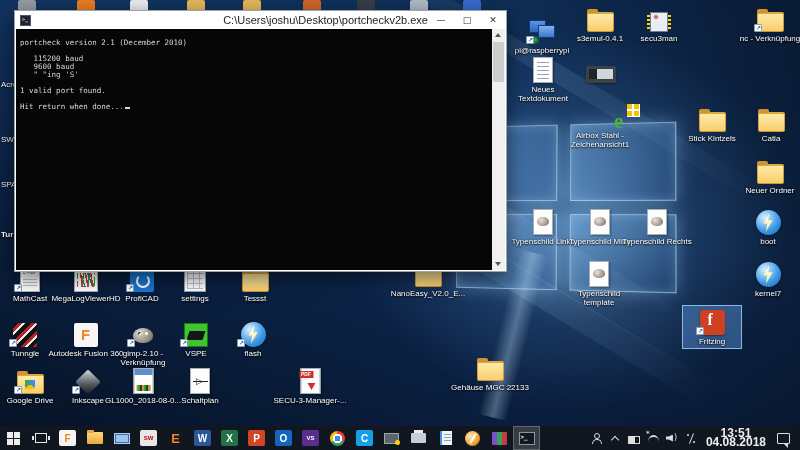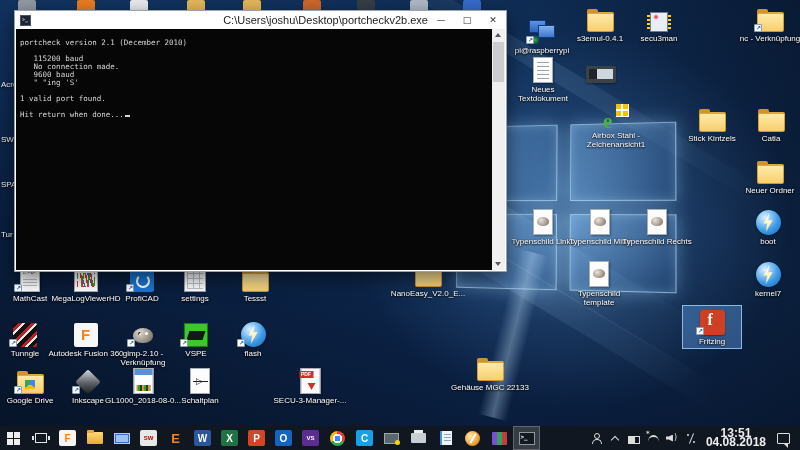--- a/index.html
+++ b/index.html
@@ -236,21 +236,21 @@
       <div class="tp" style="left: 243px; background: rgb(240, 192, 90);"></div>
       <div class="tp" style="left: 303px; background: rgb(216, 107, 42);"></div>
       <div class="tp" style="left: 357px; background: rgb(58, 63, 70);"></div>
       <div class="tp" style="left: 410px; background: rgb(185, 194, 204);"></div>
       <div class="tp" style="left: 463px; background: rgb(59, 111, 212);"></div>
     </div>
   <div id="edge-labels">
       <div class="edge-lab" style="top: 80px;">Acro</div>
       <div class="edge-lab" style="top: 135px;">SW V</div>
       <div class="edge-lab" style="top: 180px;">SPA</div>
-      <div class="edge-lab" style="top: 230px;">Tur</div>
+      <div class="edge-lab" style="top: 230px; font-weight: bold;">Tur</div>
     </div>
   <div id="icons">
       <div class="di" style="left: 542px; top: 15px; width: 80px;">
         <div class="gl">
           <div class="g g-remote"></div>
           <span class="sc"></span>
         </div>
         <div class="dlab">pi@raspberrypi</div>
       </div>
       <div class="di" style="left: 600px; top: 3px; width: 64px;">
@@ -276,21 +276,21 @@
         <div class="gl">
           <div class="g g-doc"></div>
         </div>
         <div class="dlab">Neues Textdokument</div>
       </div>
       <div class="di" style="left: 601px; top: 54px; width: 86px;">
         <div class="gl">
           <div class="g g-dash"></div>
         </div>
       </div>
-      <div class="di" style="left: 616px; top: 100px; width: 80px;">
+      <div class="di" style="left: 600px; top: 100px; width: 80px; align-items: flex-end;">
         <div class="gl">
           <div class="g g-edraw"></div>
         </div>
         <div class="dlab">Airbox Stahl - Zeichenansicht1</div>
       </div>
       <div class="di" style="left: 712px; top: 103px; width: 78px;">
         <div class="gl">
           <div class="g g-folder"></div>
         </div>
         <div class="dlab">Stick Kintzels</div>
@@ -468,21 +468,20 @@
       <span class="ctitle">C:\Users\joshu\Desktop\portcheckv2b.exe</span>
       <span class="wbtn">—</span>
       <span class="wbtn">□</span>
       <span class="wbtn">✕</span>
     </div>
     <div class="cbody">
       <div id="console-lines">
           <div class="cline">portcheck version 2.1 (December 2010)</div>
           <div class="cline"></div>
           <div class="cline">   115200 baud</div>
-          <div class="cline">   No connection made.</div>
           <div class="cline">   9600 baud</div>
           <div class="cline">   " "ing 'S'</div>
           <div class="cline"></div>
           <div class="cline">1 valid port found.</div>
           <div class="cline"></div>
           <div class="cline">Hit return when done...<span class="cursor"></span></div>
         </div>
       <div class="cscroll">
         <span class="sarr up"></span>
         <span class="sthumb"></span>

